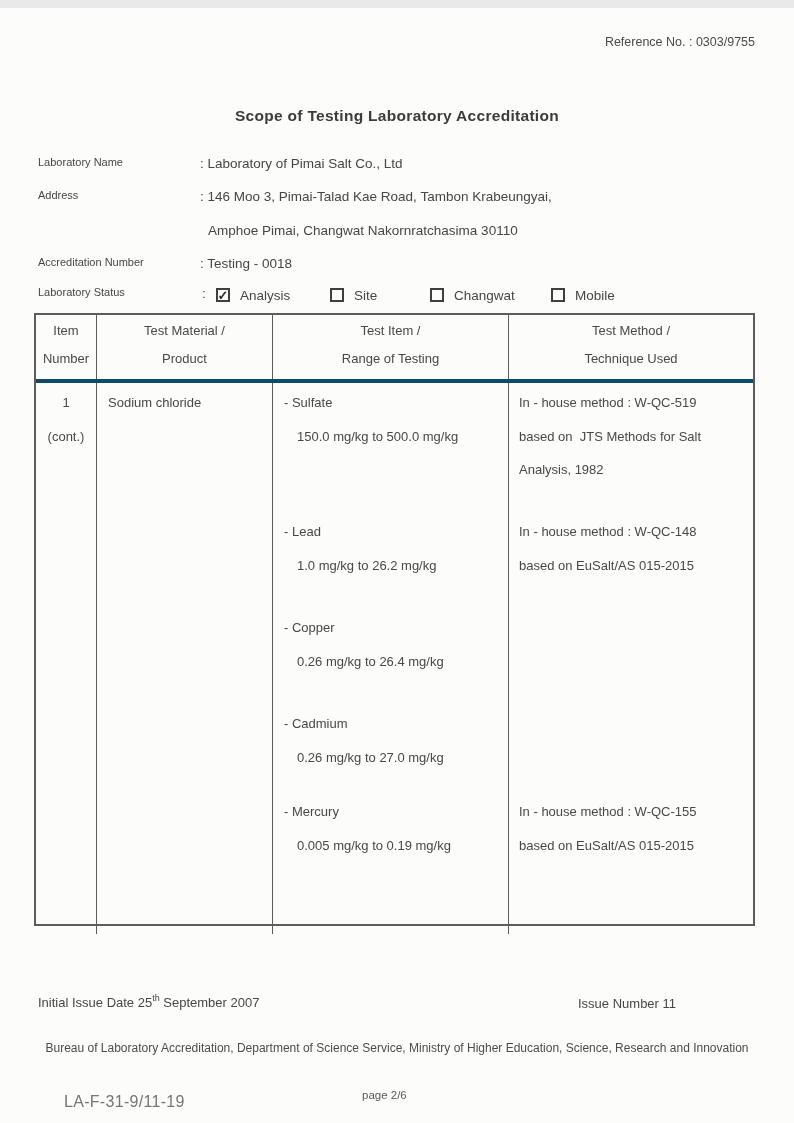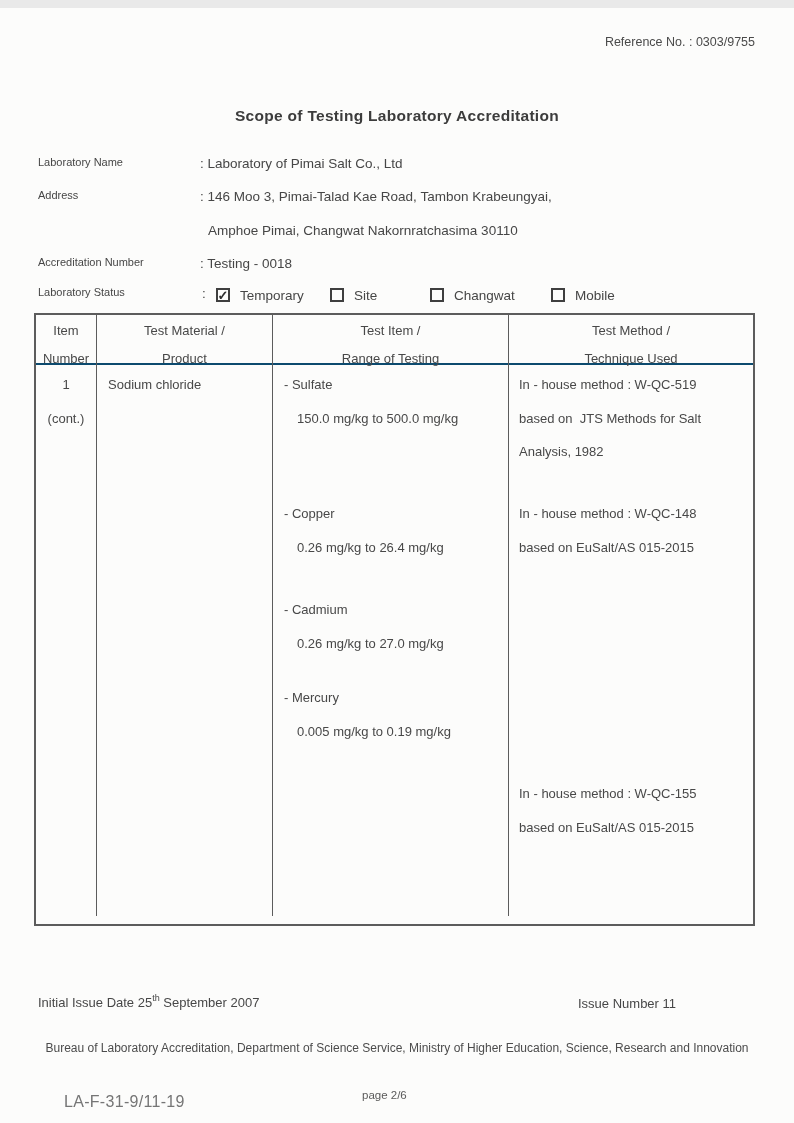--- a/index.html
+++ b/index.html
@@ -49,21 +49,21 @@
     line-height: 1;
   }
   .status-label { font-size: 13.5px; color: #464646; }
 
   .scope-table {
     left: 34px; top: 305px; width: 721px; height: 613px;
     border: 2px solid #5c5c5c;
     background: transparent;
   }
   .thead, .tbody { display: grid; grid-template-columns: 61px 176px 236px 1fr; }
-  .thead { height: 50px; border-bottom: 2px solid #0c4a6e; }
+  .thead { height: 68px; border-bottom: 4px solid #0c4a6e; }
   .tbody { height: 551px; }
   .th, .td { border-right: 1px solid #5c5c5c; }
   .th:last-child, .td:last-child { border-right: none; }
   .th { text-align: center; padding-top: 2px; }
   .th .line { line-height: 28px; font-size: 13px; color: #484848; }
   .td { padding-top: 3px; }
   .td .line { line-height: 33.5px; font-size: 13px; color: #484848; white-space: pre; }
   .col-item { text-align: center; }
   .col-material { padding-left: 11px; }
   .col-testitem { padding-left: 11px; }
@@ -98,21 +98,21 @@
   <div class="abs info-value row-3 row-3v">Amphoe Pimai, Changwat Nakornratchasima 30110</div>
 
   <div class="abs info-label row-4">Accreditation Number</div>
   <div class="abs info-value row-4">: Testing - 0018</div>
 
   <div class="abs info-label row-5">Laboratory Status</div>
   <div class="abs info-value row-5" style="left:202px;">:</div>
 
   <div class="abs status-opt" style="left:216px;">
     <span class="checkbox">✓</span>
-    <span class="status-label">Temporary</span>
+    <span class="status-label">Analysis</span>
   </div>
   <div class="abs status-opt" style="left:330px;">
     <span class="checkbox"></span>
     <span class="status-label">Site</span>
   </div>
   <div class="abs status-opt" style="left:430px;">
     <span class="checkbox"></span>
     <span class="status-label">Changwat</span>
   </div>
   <div class="abs status-opt" style="left:551px;">
@@ -147,20 +147,24 @@
       </div>
 
       <div class="td col-material">
         <div class="line">Sodium chloride</div>
       </div>
 
       <div class="td col-testitem">
         <div class="entry-1">
           <div class="line">- Sulfate</div>
           <div class="line indent">150.0 mg/kg to 500.0 mg/kg</div>
+        </div>
+        <div class="entry-2">
+          <div class="line">- Lead</div>
+          <div class="line indent">1.0 mg/kg to 26.2 mg/kg</div>
         </div>
         <div class="entry-3">
           <div class="line">- Copper</div>
           <div class="line indent">0.26 mg/kg to 26.4 mg/kg</div>
         </div>
         <div class="entry-4">
           <div class="line">- Cadmium</div>
           <div class="line indent">0.26 mg/kg to 27.0 mg/kg</div>
         </div>
         <div class="entry-5">

